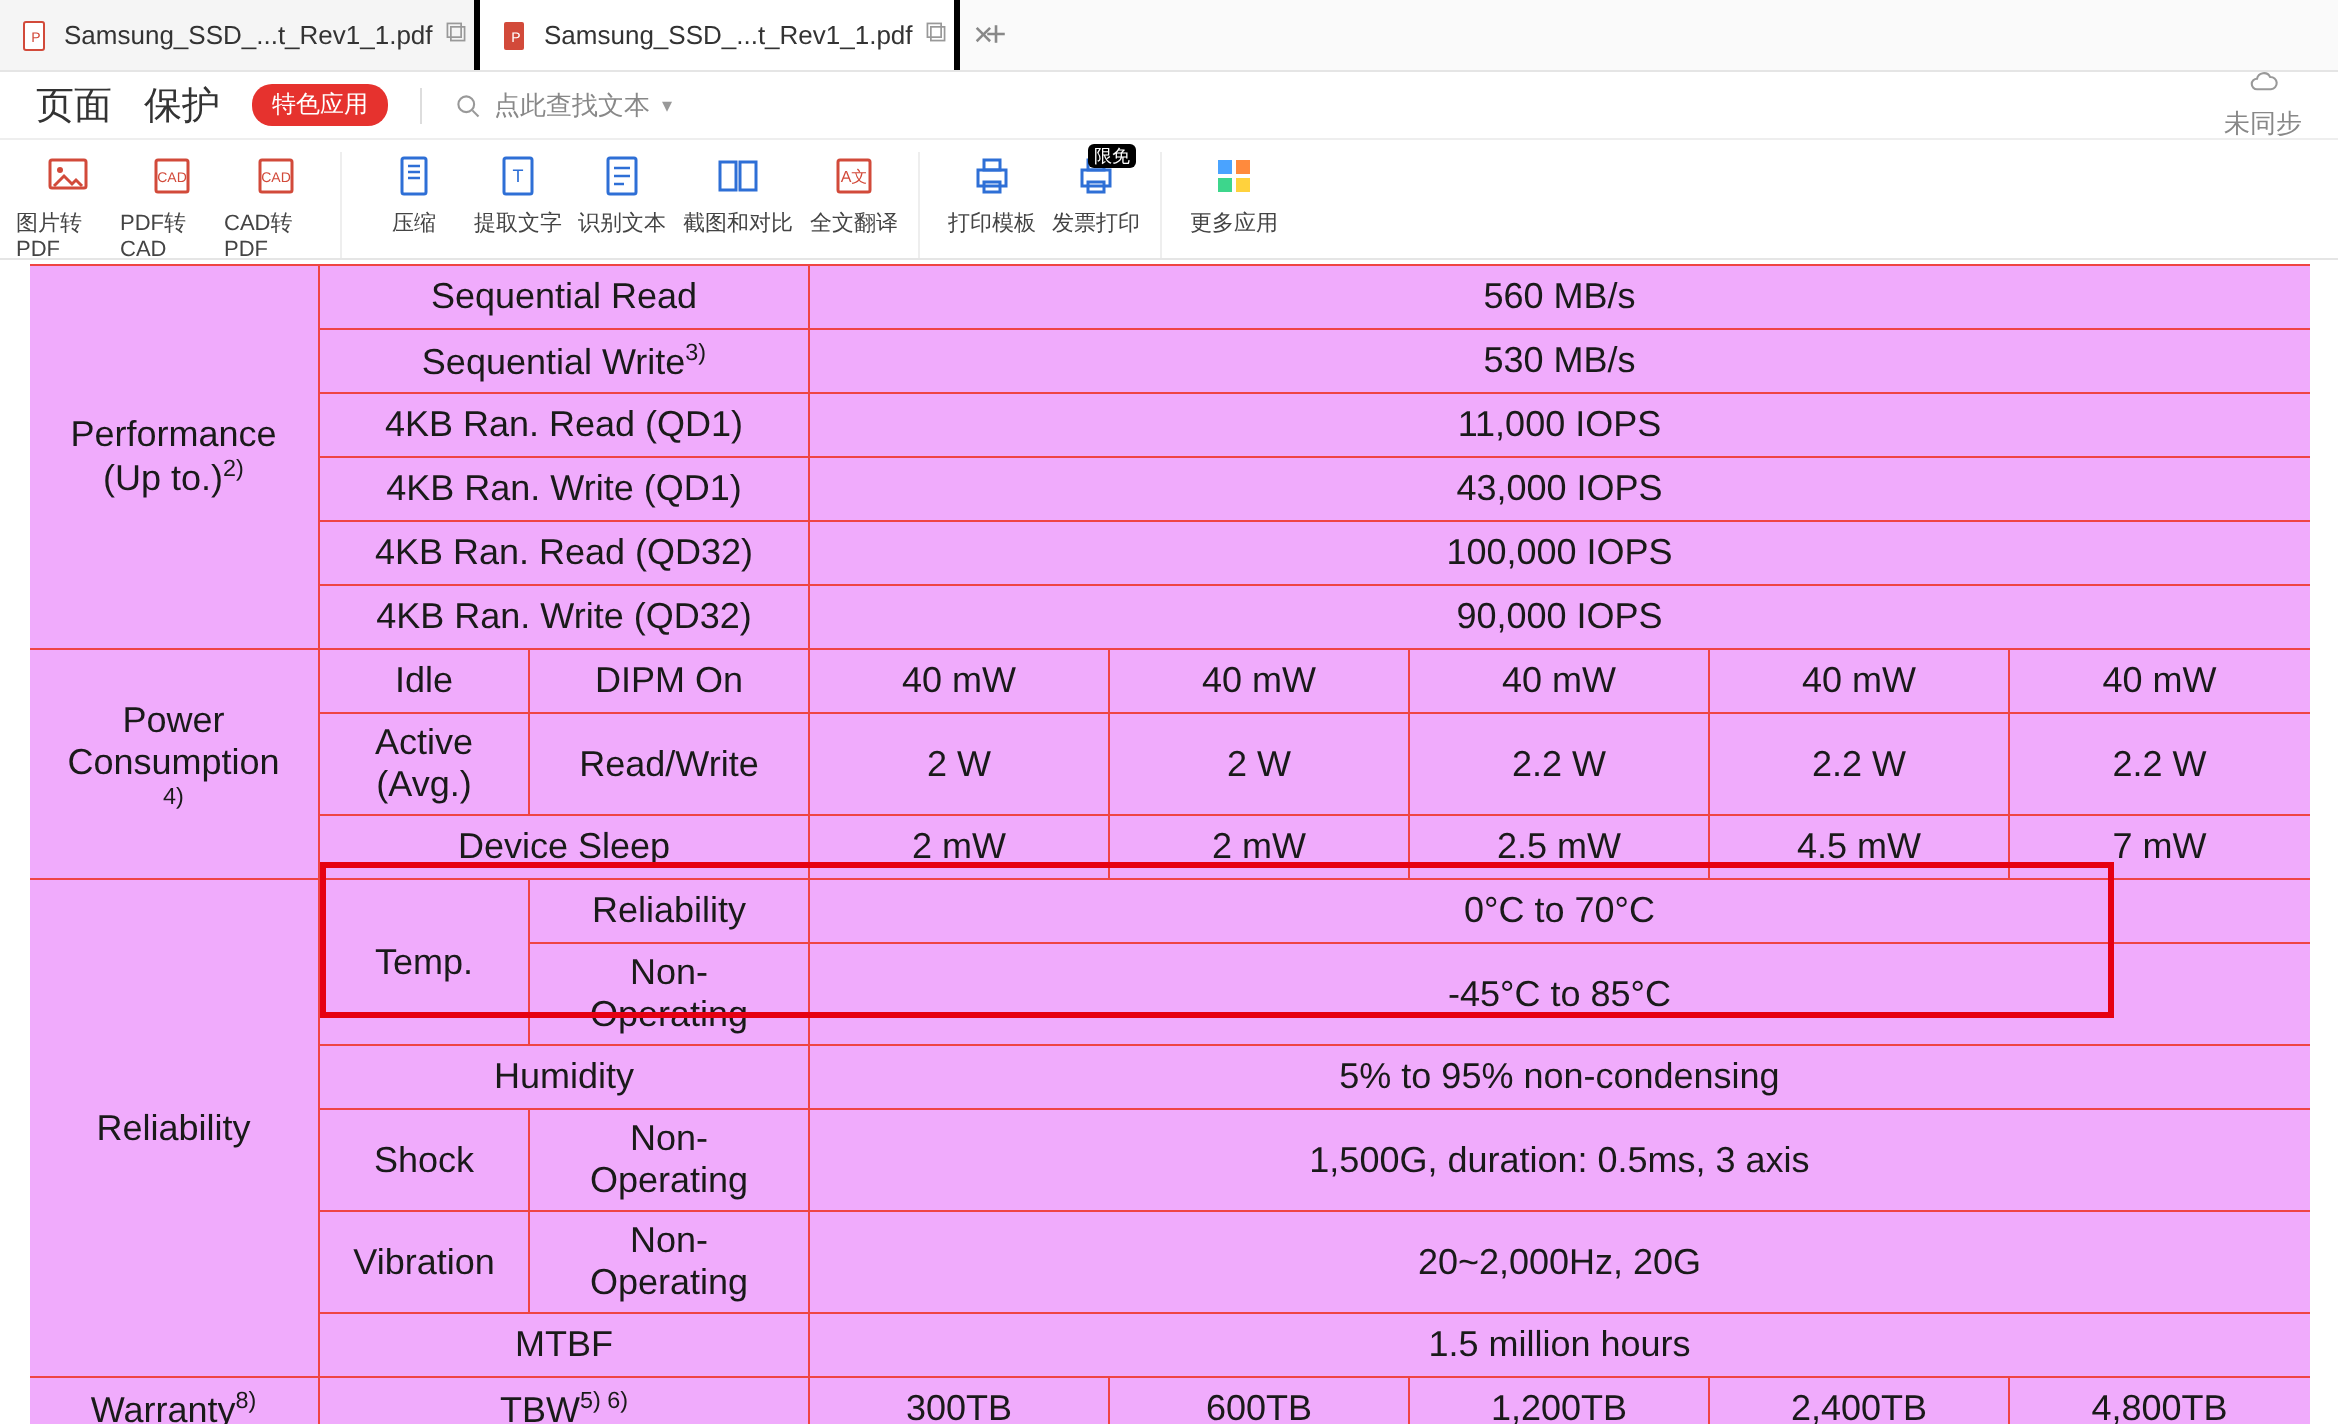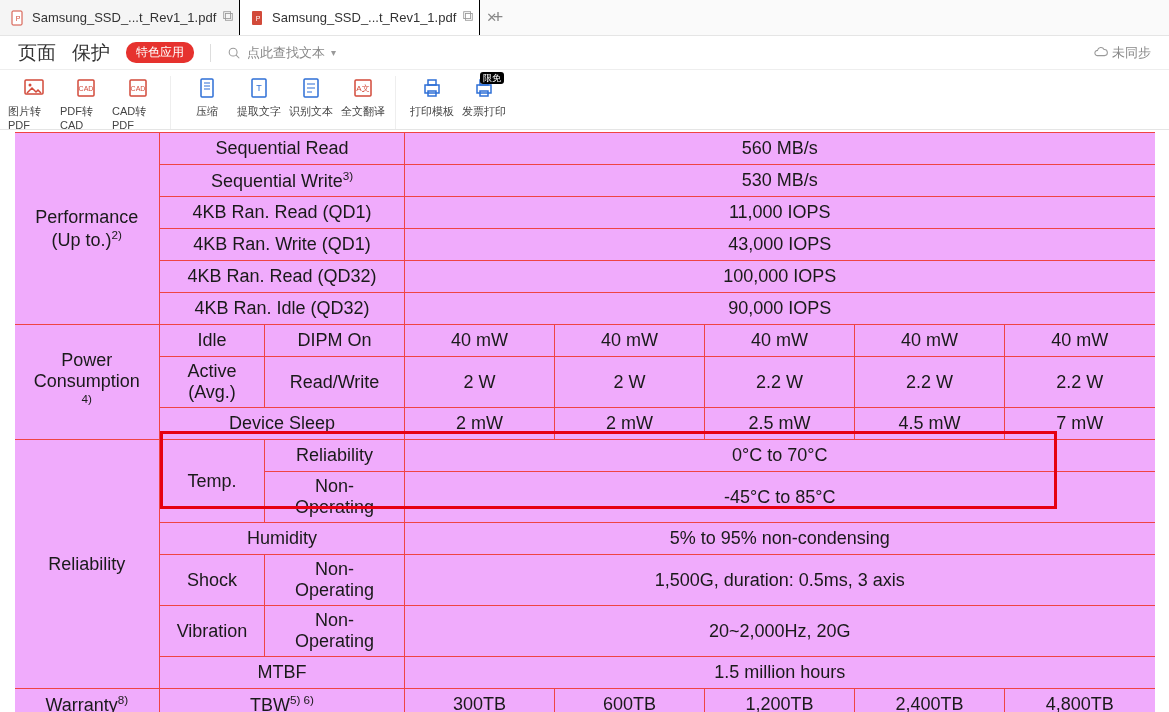--- a/index.html
+++ b/index.html
@@ -18,21 +18,21 @@
     align-items: center;
     height: 36px;
     border-bottom: 1px solid #e5e5e5;
     background: #fafafa;
   }
   .tab {
     display: flex;
     align-items: center;
     height: 100%;
     padding: 0 14px 0 10px;
-    border-right: 1px solid #000000;
+    border-right: 3px solid #000000;
     font-size: 13px;
     color: #333;
     background: #f5f5f5;
     cursor: default;
     gap: 6px;
     max-width: 240px;
   }
   .tab.active { background: #fff; }
   .tab-icon {
     width: 16px; height: 16px;
@@ -67,21 +67,21 @@
   }
   .menu-row .divider {
     width: 1px; height: 18px; background: #ddd;
   }
   .menu-row .search {
     display: flex; align-items: center; gap: 6px; color: #888;
   }
   .menu-row .search svg { width: 14px; height: 14px; }
   .menu-row .sync {
     margin-left: auto;
-    display: flex; align-items: center; gap: 4px; color: #888;
+    display: flex; align-items: center; gap: 4px; color: #888; flex-direction: column;
   }
   .menu-row .sync svg { width: 14px; height: 14px; }
   
   .toolbar {
     display: flex;
     align-items: flex-start;
     height: 60px;
     padding: 6px 2px 0 2px;
     border-bottom: 1px solid #e5e5e5;
     gap: 4px;
@@ -267,20 +267,29 @@
     </div>
     <div class="tb-btn">
       <span class="ticon">
           <svg viewBox="0 0 24 24" width="24" height="24">
             <rect x="5" y="3" width="14" height="18" rx="1" fill="none" stroke="#2e6fd6" stroke-width="1.5"></rect>
             <path d="M8 8h8M8 12h8M8 16h5" stroke="#2e6fd6" stroke-width="1.2"></path>
           </svg>
         </span>
       <span>识别文本</span>
     </div>
+    <div class="tb-btn" style="width:64px;">
+      <span class="ticon">
+          <svg viewBox="0 0 24 24" width="24" height="24">
+            <rect x="3" y="5" width="8" height="14" fill="none" stroke="#2e6fd6" stroke-width="1.5"></rect>
+            <rect x="13" y="5" width="8" height="14" fill="none" stroke="#2e6fd6" stroke-width="1.5"></rect>
+          </svg>
+        </span>
+      <span>截图和对比</span>
+    </div>
     <div class="tb-btn">
       <span class="ticon">
           <svg viewBox="0 0 24 24" width="24" height="24">
             <rect x="4" y="4" width="16" height="16" rx="1" fill="none" stroke="#d24a3a" stroke-width="1.5"></rect>
             <text x="12" y="15" text-anchor="middle" font-size="8" fill="#d24a3a">A文</text>
           </svg>
         </span>
       <span>全文翻译</span>
     </div>
   </div>
@@ -302,20 +311,33 @@
           <svg viewBox="0 0 24 24" width="24" height="24">
             <rect x="5" y="9" width="14" height="8" fill="none" stroke="#2e6fd6" stroke-width="1.5"></rect>
             <rect x="8" y="4" width="8" height="5" fill="none" stroke="#2e6fd6" stroke-width="1.5"></rect>
             <rect x="8" y="15" width="8" height="5" fill="none" stroke="#2e6fd6" stroke-width="1.5"></rect>
           </svg>
         </span>
       <span>发票打印</span>
     </div>
   </div>
 
+  <div class="tb-group">
+    <div class="tb-btn">
+      <span class="ticon">
+          <svg viewBox="0 0 24 24" width="24" height="24">
+            <rect x="4" y="4" width="7" height="7" fill="#4aa3ff"></rect>
+            <rect x="13" y="4" width="7" height="7" fill="#ff8a3d"></rect>
+            <rect x="4" y="13" width="7" height="7" fill="#3dd68c"></rect>
+            <rect x="13" y="13" width="7" height="7" fill="#ffd23d"></rect>
+          </svg>
+        </span>
+      <span>更多应用</span>
+    </div>
+  </div>
 </div>
 
 <div class="doc-area">
   <div class="page-wrap">
     <div class="page">
       <table class="spec">
         <colgroup>
           <col style="width:145px">
             <col style="width:105px">
             <col style="width:140px">
@@ -342,21 +364,21 @@
         </tr>
         <tr>
           <td colspan="2">4KB Ran. Write (QD1)</td>
           <td colspan="5" class="noright">43,000 IOPS</td>
         </tr>
         <tr>
           <td colspan="2">4KB Ran. Read (QD32)</td>
           <td colspan="5" class="noright">100,000 IOPS</td>
         </tr>
         <tr>
-          <td colspan="2">4KB Ran. Idle (QD32)</td>
+          <td colspan="2">4KB Ran. Write (QD32)</td>
           <td colspan="5" class="noright">90,000 IOPS</td>
         </tr>
 
         <tr>
           <td rowspan="3" class="cat noleft">Power<br>Consumption<br><sup>4)</sup></td>
           <td>Idle</td>
           <td>DIPM On</td>
           <td>40 mW</td>
           <td>40 mW</td>
           <td>40 mW</td>

